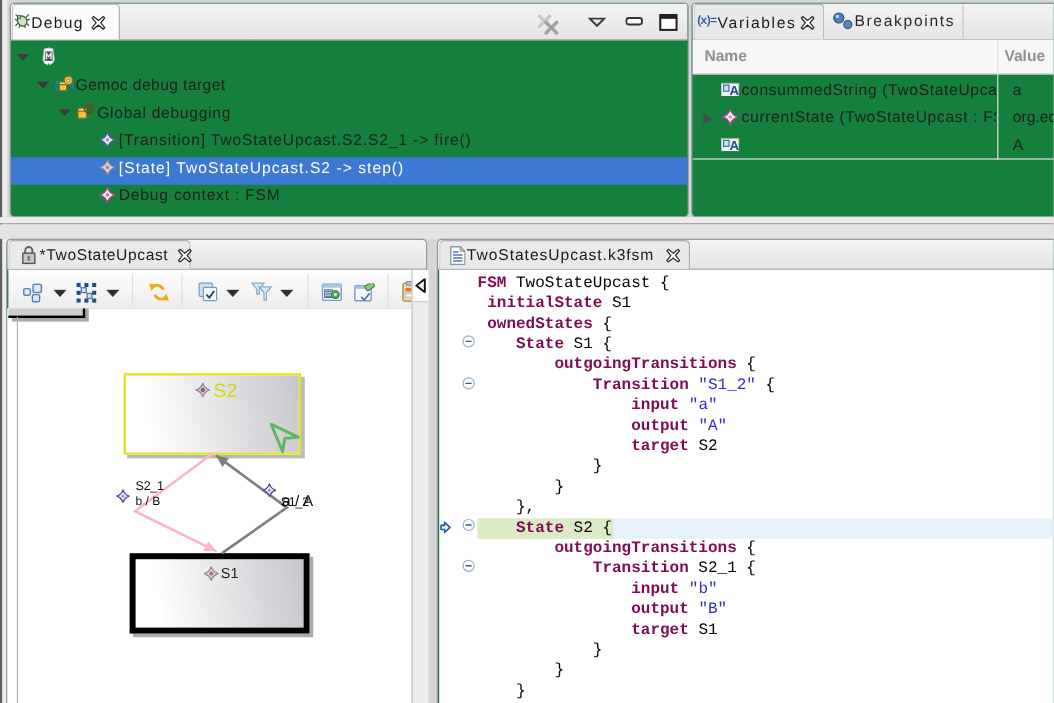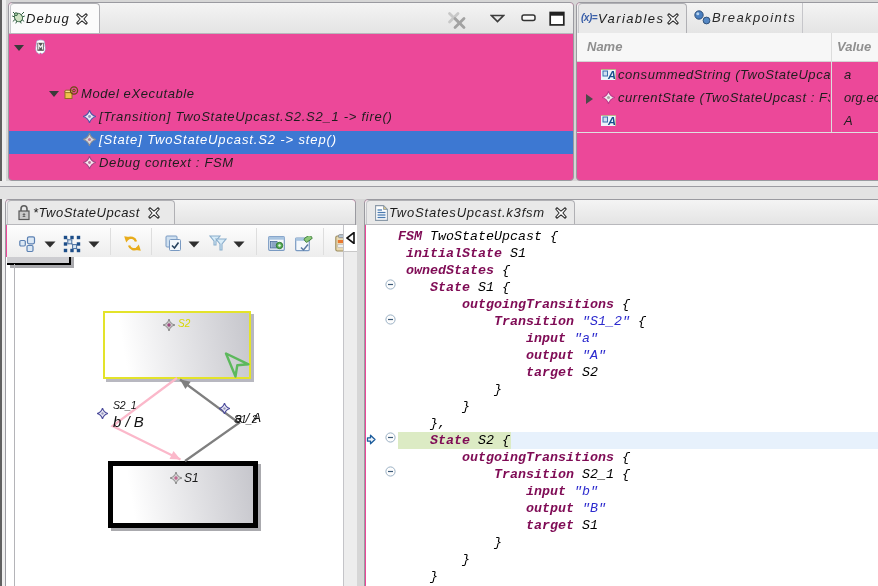--- a/index.html
+++ b/index.html
@@ -1,19 +1,19 @@
 <!DOCTYPE html>
 <html><head>
 <meta charset="utf-8">
 <style>
 html,body{margin:0;padding:0;}
 body{width:878px;height:586px;overflow:hidden;position:relative;background:#d6d6d6;
      font-family:"Liberation Sans",sans-serif;}
 .abs{position:absolute;}
-.panel{position:absolute;background:#ec4899;border:1px solid #9a9aa0;border-radius:4px;box-sizing:border-box;font-style:italic;}
+.panel{position:absolute;background:#15803d;border:1px solid #9a9aa0;border-radius:4px;box-sizing:border-box;}
 .tabbar{position:absolute;left:0;top:0;right:0;background:linear-gradient(#f4f4f4,#e4e4e4);
         border-bottom:1px solid #b8b8bc;border-radius:3px 3px 0 0;}
 .tab{position:absolute;box-sizing:border-box;white-space:nowrap;}
 .tabactive{background:#e9e9e9;border-right:1px solid #b0b0b4;border-left:1px solid #c8c8cc;
            border-top:1px solid #b0b0b4;border-radius:4px 4px 0 0;}
 .t13{font-size:13px;color:#1c1c1c;white-space:nowrap;}
 .row{position:absolute;left:0;height:23px;line-height:23px;white-space:nowrap;}
 svg{display:block}
 .kw{color:#7f0b55;font-weight:bold;}
 .str{color:#2d2bce;}
@@ -78,31 +78,47 @@
    <div class="row" style="top:4px;right:0;">
      <svg class="abs" style="left:5px;top:9px" width="10" height="6">
           <polygon points="0,0 10,0 5,6" fill="#3a3a3a"></polygon>
         </svg>
      <svg class="abs" style="left:26px;top:3px" width="11" height="16" viewBox="0 0 11 16">
        <path d="M1.8 2 Q5.5 0 9.2 2 L10.2 9 Q10.4 13.5 6.8 14.8 L5.5 13.8 L4.2 15 Q0.6 13.5 0.8 9 Z" fill="#ffffff" stroke="#9cc0d8" stroke-width="0.9" stroke-dasharray="2 1"></path>
        <rect x="2.4" y="3.8" width="6.4" height="8" fill="#525252"></rect>
        <path d="M3.7 10.4 L3.7 5.6 L5.6 8.2 L7.5 5.6 L7.5 10.4" fill="none" stroke="#ededed" stroke-width="1.2"></path>
      </svg>
    </div>
+   <div class="row" style="top:27px;right:0;">
+     <svg class="abs" style="left:22px;top:9px" width="10" height="6">
+          <polygon points="0,0 10,0 5,6" fill="#3a3a3a"></polygon>
+        </svg>
+     <svg class="abs" style="left:37px;top:3px" width="16" height="16" viewBox="0 0 16 16">
+       <path d="M2 13 A6 5 0 0 1 2 6" fill="none" stroke="#3a6fb0" stroke-width="1.4"></path>
+       <path d="M13 5 A6 5 0 0 1 14 11" fill="none" stroke="#3a6fb0" stroke-width="1.4"></path>
+       <polygon points="0.5,5.5 4.5,5.5 2.5,8.5" fill="#3a6fb0"></polygon>
+       <polygon points="12,12.5 16,11 13.5,9" fill="#3a6fb0"></polygon>
+       <rect x="3.5" y="7.5" width="6" height="6" fill="#f0c14b" stroke="#8a6d1a" stroke-width="0.9"></rect>
+       <rect x="3.5" y="6.3" width="6" height="2.2" rx="1" fill="#f8da8a" stroke="#8a6d1a" stroke-width="0.9"></rect>
+       <circle cx="11" cy="5" r="3.4" fill="#f0c14b" stroke="#8a6d1a" stroke-width="0.9"></circle>
+       <circle cx="11" cy="5" r="1.2" fill="#fff" stroke="#8a6d1a" stroke-width="0.8"></circle>
+     </svg>
+     <span class="abs" style="left:54px;letter-spacing:0.36px;">Gemoc debug target</span>
+   </div>
    <div class="row" style="top:50px;right:0;">
      <svg class="abs" style="left:40px;top:9px" width="10" height="6">
           <polygon points="0,0 10,0 5,6" fill="#3a3a3a"></polygon>
         </svg>
      <svg class="abs" style="left:54px;top:3px" width="16" height="16" viewBox="0 0 16 16">
        <rect x="2" y="6.5" width="7" height="7" fill="#f0c14b" stroke="#8a6d1a" stroke-width="0.9"></rect>
        <rect x="2" y="5.2" width="7" height="2.4" rx="1" fill="#f8da8a" stroke="#8a6d1a" stroke-width="0.9"></rect>
        <circle cx="11" cy="5.5" r="3.6" fill="none" stroke="#6a4a10" stroke-width="1.3"></circle>
        <circle cx="11" cy="5.5" r="1.3" fill="none" stroke="#6a4a10" stroke-width="1"></circle>
      </svg>
-     <span class="abs" style="left:72px;letter-spacing:0.6px;">Model eXecutable</span>
+     <span class="abs" style="left:72px;letter-spacing:0.6px;">Global debugging</span>
    </div>
    <div class="row" style="top:73px;right:0;">
      <svg class="abs" style="left:74px;top:5px" width="13" height="13" viewBox="0 0 12 12">
        <path d="M6 0 C6.9 3.4 8.6 5.1 12 6 C8.6 6.9 6.9 8.6 6 12 C5.1 8.6 3.4 6.9 0 6 C3.4 5.1 5.1 3.4 6 0 Z" fill="#e8e8f4" stroke="#5555a5" stroke-width="1"></path>
        <circle cx="6" cy="6" r="1.3" fill="#9090bc"></circle>
      </svg>
      <span class="abs" style="left:90px;letter-spacing:0.73px;">[Transition] TwoStateUpcast.S2.S2_1 -&gt; fire()</span>
    </div>
    <div class="row" style="top:96px;right:0;color:#ffffff;">
      <svg class="abs" style="left:74px;top:5px" width="13" height="13" viewBox="0 0 12 12">
@@ -181,21 +197,21 @@
    <div class="abs" style="left:0;top:99px;right:0;height:1px;background:#e0e0e0;"></div>
  </div>
 </div>
 
 <div class="abs" style="left:0;top:181px;width:878px;height:5px;background:#ebebeb;"></div>
 <div class="abs" style="left:0;top:186px;width:878px;height:1px;background:#9c9ca2;"></div>
 <div class="abs" style="left:0;top:187px;width:878px;height:12px;background:#e3e3e3;"></div>
 
 <div class="panel" id="diagpanel" style="left:5px;top:199px;width:351px;height:392px;">
  <div class="tabbar" style="height:24px;">
-  <div class="tab tabactive" style="left:1px;top:0;width:168px;height:24px;">
+  <div class="tab tabactive" style="left:1px;top:0;width:152px;height:24px;">
     <svg class="abs" style="left:10px;top:4px" width="12" height="16" viewBox="0 0 12 16">
       <path d="M3 6 L3 4 A3 3.2 0 0 1 9 4 L9 6" fill="none" stroke="#5e5e5e" stroke-width="1.6"></path>
       <rect x="1" y="6" width="10" height="8.5" fill="#c9c9c9" stroke="#585858" stroke-width="1.2"></rect>
       <path d="M6 8 L6 11 M4.7 9.5 L7.3 9.5 M4.7 11.5 L7.3 11.5" stroke="#666" stroke-width="1"></path>
      </svg>
     <span class="t13 abs" style="left:25px;top:4px;letter-spacing:0.5px;">*TwoStateUpcast</span>
     <span class="abs" style="left:140px;top:6px;">
           <svg width="12" height="12" viewBox="0 0 11 11">
             <path d="M1.8 0.7 L5.5 3.7 L9.2 0.7 L10.3 1.8 L7.3 5.5 L10.3 9.2 L9.2 10.3 L5.5 7.3 L1.8 10.3 L0.7 9.2 L3.7 5.5 L0.7 1.8 Z" fill="#ffffff" stroke="#2a2a2a" stroke-width="0.95"></path>
           </svg>
@@ -292,21 +308,21 @@
  <div class="abs" style="left:0px;top:57px;width:337px;height:334px;background:#ffffff;overflow:hidden;">
 
    <div class="abs" style="left:1px;top:-14px;width:64px;height:21.5px;box-sizing:border-box;background:#cdcdd1;border-bottom:2.5px solid #000;border-right:2.5px solid #000;box-shadow:3px 3px 0 #a9a9ad;"></div>
    <div class="abs" style="left:7.5px;top:7px;width:1px;height:326px;background:#b4b4b8;"></div>
 
    <div class="abs" style="left:97px;top:54px;width:148px;height:68px;box-sizing:border-box;border:2px solid #e3e32a;background:linear-gradient(80deg,#ffffff 15%,#c6c6cc 100%);box-shadow:3px 3px 0 #b8b8c0;"></div>
    <svg class="abs" style="left:157px;top:62px" width="12" height="12" viewBox="0 0 12 12">
      <path d="M6 0 C6.9 3.4 8.6 5.1 12 6 C8.6 6.9 6.9 8.6 6 12 C5.1 8.6 3.4 6.9 0 6 C3.4 5.1 5.1 3.4 6 0 Z" fill="#c8c8c8" stroke="#8a8a8a" stroke-width="1"></path>
      <circle cx="6" cy="6" r="1.7" fill="#a04880"></circle>
    </svg>
-   <span class="abs" style="left:172px;top:61px;font-size:10px;color:#d8d800;">S2</span>
+   <span class="abs" style="left:172px;top:61px;font-size:16px;color:#d8d800;">S2</span>
 
    <div class="abs" style="left:102px;top:204px;width:150px;height:67px;box-sizing:border-box;border:5px solid #000;background:linear-gradient(80deg,#ffffff 15%,#c6c6cc 100%);box-shadow:3px 3px 0 #aaaaae;"></div>
    <svg class="abs" style="left:164px;top:215px" width="12" height="12" viewBox="0 0 12 12">
      <path d="M6 0 C6.9 3.4 8.6 5.1 12 6 C8.6 6.9 6.9 8.6 6 12 C5.1 8.6 3.4 6.9 0 6 C3.4 5.1 5.1 3.4 6 0 Z" fill="#d2d2d2" stroke="#8a8a8a" stroke-width="1"></path>
      <circle cx="6" cy="6" r="1.7" fill="#c06890"></circle>
    </svg>
    <span class="abs" style="left:178px;top:214px;font-size:12px;color:#1a1a1a;">S1</span>
 
    <svg class="abs" style="left:0;top:0" width="336" height="333" viewBox="0 0 336 333">
      <polyline points="171,121 106.5,169 174.5,202.5" fill="none" stroke="#fbb8ca" stroke-width="2.2"></polyline>
@@ -315,21 +331,21 @@
      <polygon points="174,122.5 184.7,124.8 179.4,132.1" fill="#7f7f7f"></polygon>
 
      <polygon points="220,96.5 242.5,107.3 231.3,108.3 229.5,119.5" fill="none" stroke="#5cb85c" stroke-width="2.4" stroke-linejoin="round"></polygon>
    </svg>
 
    <svg class="abs" style="left:91px;top:151px" width="11" height="11" viewBox="0 0 12 12">
      <path d="M6 0 C6.9 3.4 8.6 5.1 12 6 C8.6 6.9 6.9 8.6 6 12 C5.1 8.6 3.4 6.9 0 6 C3.4 5.1 5.1 3.4 6 0 Z" fill="#ececf6" stroke="#4a4a9a" stroke-width="1.2"></path>
      <circle cx="6" cy="6" r="1.3" fill="#9a9ac0"></circle>
    </svg>
    <span class="abs" style="left:107px;top:142px;font-size:10.5px;letter-spacing:-0.3px;color:#111;">S2_1</span>
-   <span class="abs" style="left:107px;top:156px;font-size:15px;color:#111;">b / B</span>
+   <span class="abs" style="left:107px;top:156px;font-size:10px;color:#111;">b / B</span>
    <svg class="abs" style="left:213px;top:146px" width="11" height="11" viewBox="0 0 12 12">
      <path d="M6 0 C6.9 3.4 8.6 5.1 12 6 C8.6 6.9 6.9 8.6 6 12 C5.1 8.6 3.4 6.9 0 6 C3.4 5.1 5.1 3.4 6 0 Z" fill="#ececf6" stroke="#4a4a9a" stroke-width="1.2"></path>
      <circle cx="6" cy="6" r="1.3" fill="#9a9ac0"></circle>
    </svg>
    <span class="abs" style="left:228px;top:140px;font-size:10.5px;letter-spacing:-0.3px;color:#111;margin-top:16px;">S1_2</span>
    <span class="abs" style="left:229px;top:153px;font-size:13px;color:#111;">a / A</span>
  </div>
 </div>
 
 <div class="panel" id="editpanel" style="left:364px;top:199px;width:520px;height:392px;">

